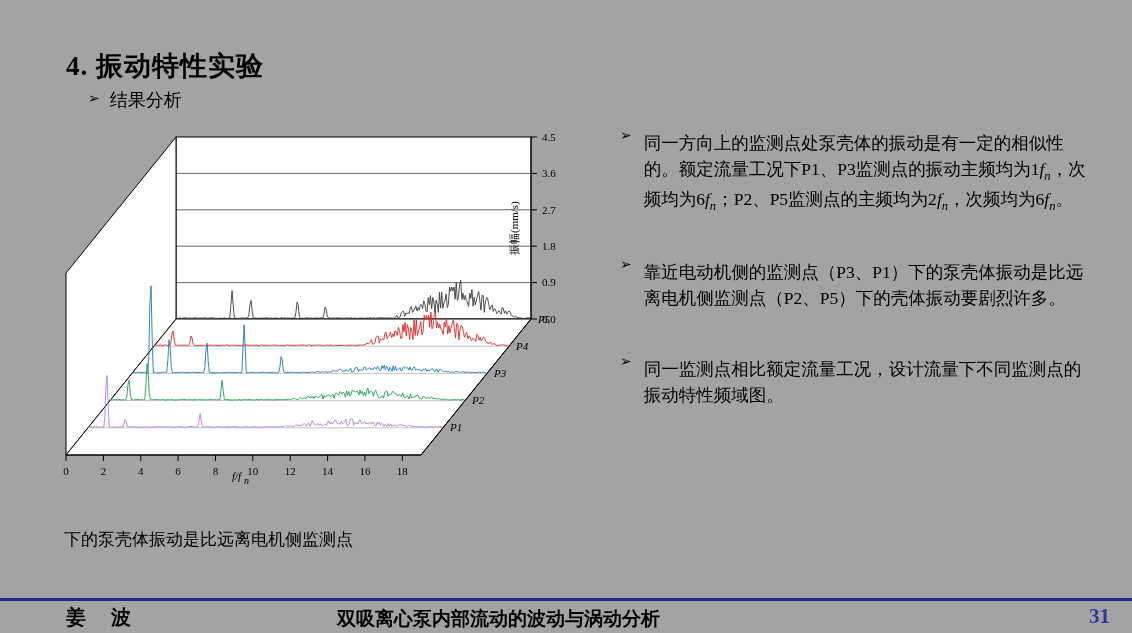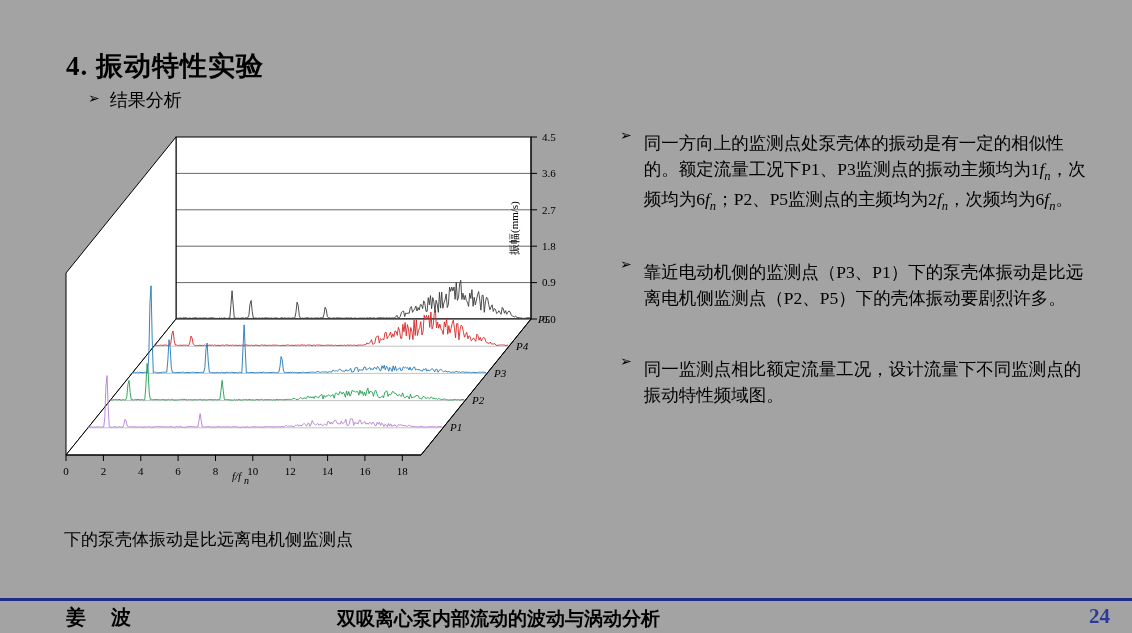--- a/index.html
+++ b/index.html
@@ -256,15 +256,15 @@
     <div class="bullet">
       <span class="arrow-bullet">➢</span>
       <span class="btext">同一监测点相比额定流量工况，设计流量下不同监测点的振动特性频域图。</span>
     </div>
 
   </div>
 
   <div id="footer-rule"></div>
   <div id="footer-author">姜 波</div>
   <div id="footer-center">双吸离心泵内部流动的波动与涡动分析</div>
-  <div id="footer-page">24</div>
+  <div id="footer-page">31</div>
 
 </div>
 
 </body></html>

